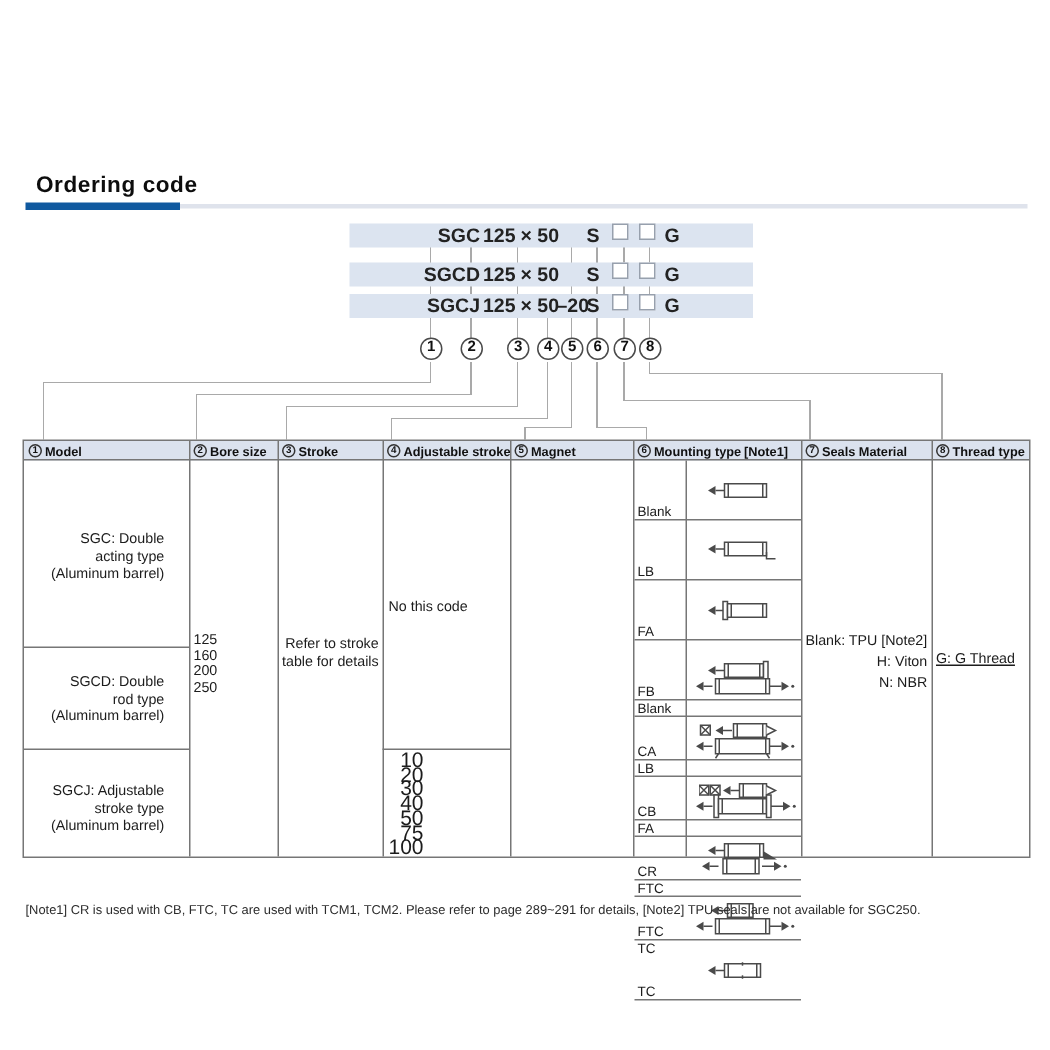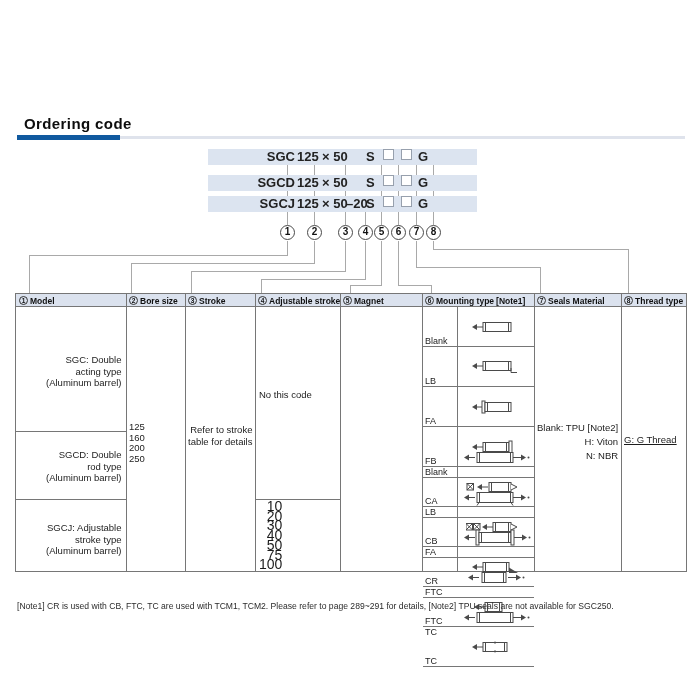--- a/index.html
+++ b/index.html
@@ -4,45 +4,45 @@
 <style>
   html,body{margin:0;padding:0;background:#fff;}
   body{width:700px;height:700px;position:relative;font-family:"Liberation Sans",sans-serif;color:#1c1c1c;}
   .abs{position:absolute;}
   #canvas{position:absolute;left:0;top:0;width:700px;height:700px;background:#fff;overflow:hidden;}
 
   .title{left:24px;top:115px;font-size:15px;font-weight:bold;letter-spacing:.4px;color:#0d0d0d;}
   .accent{left:17px;top:135px;width:103px;height:5px;background:#10599f;}
   .rule{left:120px;top:136px;width:565px;height:3px;background:#dfe3ec;}
 
-  .band{left:208px;width:269px;height:16px;background:#dce4f0;position:absolute;}
+  .band{left:233px;width:269px;height:16px;background:#dce4f0;position:absolute;}
   .b1{top:149px}.b2{top:175px}.b3{top:196px}
   .band span{position:absolute;top:0;font-weight:bold;font-size:13px;line-height:16px;color:#222;white-space:nowrap;}
   .f-prefix{left:0;width:87px;text-align:right;}
   .f-bore{left:89px;} .f-stroke{left:114px;} .f-adj{left:138px;}
   .f-mag{left:158px;} .f-thread{left:210px;}
   .cbox{position:absolute;top:2px;width:11px;height:11px;background:#fff;border:1px solid #97a0ad;box-sizing:border-box;}
   .cb1{left:175px}.cb2{left:193px}
 
   .callout{position:absolute;top:225px;width:15px;height:15px;box-sizing:border-box;border:1.5px solid #4a4a4a;border-radius:50%;background:#fff;font-size:10px;font-weight:bold;text-align:center;line-height:12px;color:#111;}
 
   .otable{left:15px;top:293px;width:670px;height:277px;border:1px solid #767676;background:#fff;box-sizing:content-box;}
   .thead{left:0;top:0;width:670px;height:13px;background:#dbe2ee;border-bottom:1px solid #767676;box-sizing:border-box;}
   .hcell{position:absolute;top:0;height:13px;display:flex;align-items:center;gap:2px;padding-left:3px;font-weight:bold;font-size:8.5px;white-space:nowrap;color:#111;box-sizing:border-box;}
   .circ{display:inline-flex;width:9px;height:9px;box-sizing:border-box;border:1px solid #333;border-radius:50%;font-size:6.5px;font-weight:bold;align-items:center;justify-content:center;flex:none;background:transparent;}
   .vsep{position:absolute;top:0;width:1px;height:277px;background:#767676;}
   .msplit{position:absolute;left:441px;top:13px;width:1px;height:264px;background:#767676;}
   .hdiv{position:absolute;height:1px;background:#767676;}
 
   .cellblock{position:absolute;font-size:9.5px;line-height:11.5px;white-space:nowrap;color:#1c1c1c;text-align:right;}
   .mblock{left:18px;}
-  .mblock .l2{margin-left:17px;} .mblock .l3{margin-left:12px;}
+  .mblock .l2{margin-left:17px;} .mblock .l3{}
   .borelist{left:113px;top:128px;line-height:10.5px;}
   .strokenote{left:172px;top:130px;}
-  .adjnone{left:243px;top:95px;}
+  .adjnone{left:243px;top:105px;}
   .adjvals{left:243px;top:208px;font-size:14px;line-height:9.7px;}
   .magnote{left:328px;top:117px;line-height:11px;}
   .magnote .l2{margin-left:38px;} .magnote .l3{margin-top:7px;}
   .sealsnote{left:521px;top:127px;line-height:14px;}
   .threadnote{left:608px;top:140px;text-decoration:underline;}
 
   .mtop{position:absolute;left:407px;top:13px;width:111px;height:131px;display:flex;flex-direction:column;}
   .mbot{position:absolute;left:407px;top:144px;width:111px;height:133px;display:flex;flex-direction:column;}
   .mrow{flex:1;display:flex;align-items:center;border-bottom:1px solid #767676;box-sizing:border-box;}
   .mbot .mrow:last-child{border-bottom:none;}

